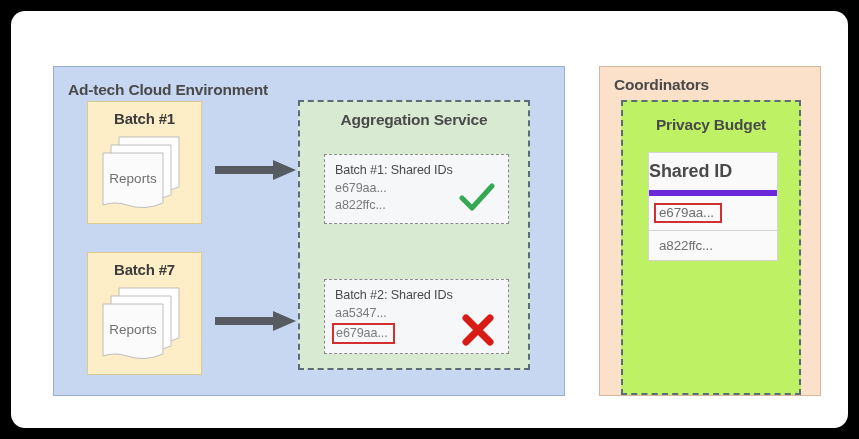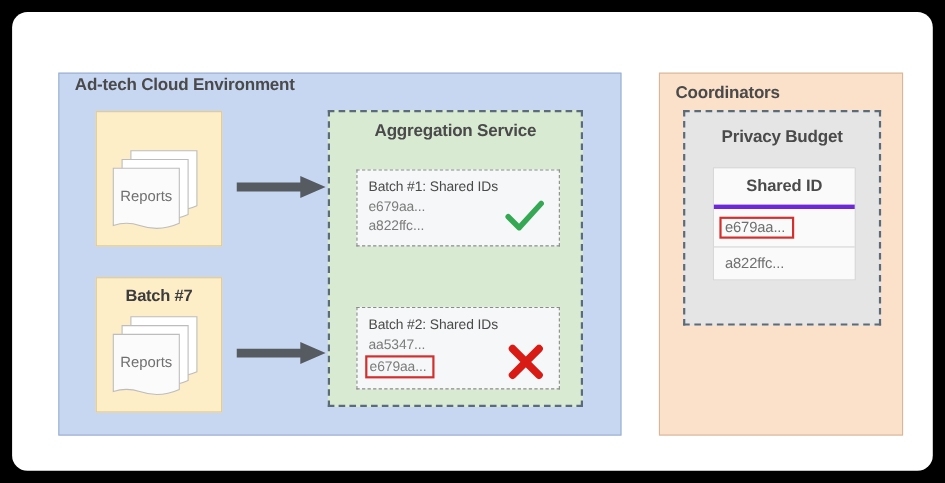--- a/index.html
+++ b/index.html
@@ -39,21 +39,21 @@
     top: 55px;
     width: 512px;
     height: 330px;
     background: #c7d7f2;
     border: 1px solid #9aaed0;
     box-sizing: border-box;
   }
   #adtech-title {
     position: absolute;
     left: 14px;
-    top: 2px;
+    top: 14px;
     font-size: 15.5px;
     font-weight: bold;
     color: #4a4a4a;
     letter-spacing: -0.2px;
     white-space: nowrap;
   }
 
   
   #coordinators-panel {
     position: absolute;
@@ -190,22 +190,22 @@
     color: #e8352b;
     letter-spacing: -0.1px;
   }
 
   
   #pb-panel {
     position: absolute;
     left: 609px;
     top: 88px;
     width: 180px;
-    height: 196px;
-    background: #e5e5e5;
+    height: 295px;
+    background: #bef264;
     border: 2px dashed #5b6b78;
     box-sizing: border-box;
   }
   #pb-title {
     position: absolute;
     left: 0;
     top: 14px;
     width: 100%;
     text-align: center;
     font-size: 15.5px;
@@ -218,26 +218,25 @@
   #pb-table {
     position: absolute;
     left: 25px;
     top: 50px;
     width: 130px;
     background: #fafafa;
     border: 1px solid #d4d4d4;
     box-sizing: border-box;
   }
   #pb-table .th {
-    font-size: 15px;
-    font-weight: bold;
-    color: #4a4a4a;
-    text-align: center;
+    font-size: 18px;
+    font-weight: bold;
+    color: #4a4a4a;
     padding: 8px 0 8px 0;
-    border-bottom: 4px solid #6d28d9;
+    border-bottom: 6px solid #6d28d9;
     letter-spacing: -0.1px;
   }
   #pb-table .td {
     font-size: 13.4px;
     color: #6f6f6f;
     padding: 7px 0 7px 10px;
     border-bottom: 1px solid #d4d4d4;
     letter-spacing: -0.1px;
     position: relative;
   }
@@ -252,20 +251,21 @@
 </head>
 <body>
 
 <div id="stage">
   <div id="card">
 
     <div id="adtech-panel">
       <div id="adtech-title">Ad-tech Cloud Environment</div>
 
       <div class="batch-box" id="batch1-box" style="left:33px; top:34px;">
+        <div class="batch-label">Batch #1</div>
         <div class="doc-stack">
           <svg width="92" height="78" viewBox="0 0 92 78">
             <path d="M18 2 H78 V52 Q60 60 42 54 Q30 50 18 54 Z" fill="#ffffff" stroke="#bdbdbd" stroke-width="1"></path>
             <path d="M10 10 H70 V60 Q52 68 34 62 Q22 58 10 62 Z" fill="#ffffff" stroke="#bdbdbd" stroke-width="1"></path>
             <path d="M2 18 H62 V68 Q44 76 26 70 Q14 66 2 70 Z" fill="#fbfbfb" stroke="#bdbdbd" stroke-width="1"></path>
             <text x="32" y="48" font-family="Liberation Sans, sans-serif" font-size="13.5" fill="#6f6f6f" text-anchor="middle">Reports</text>
           </svg>
         </div>
       </div>
 

